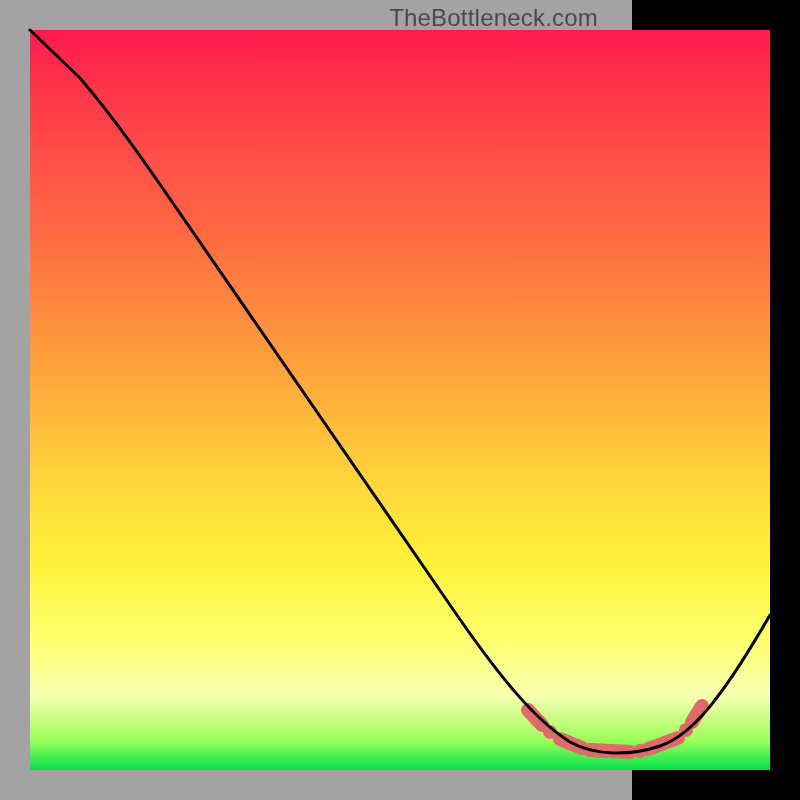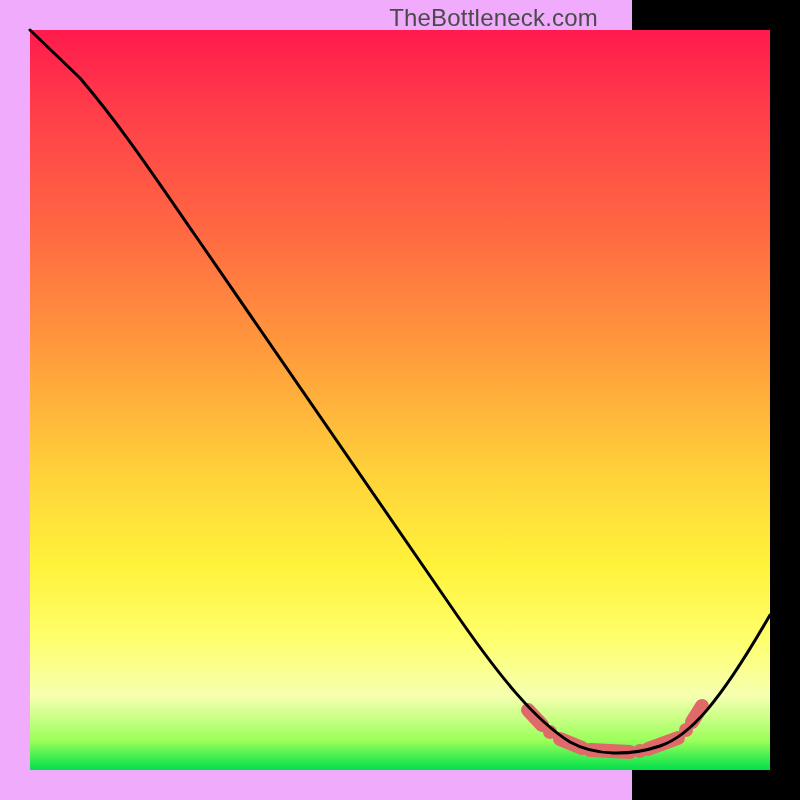--- a/index.html
+++ b/index.html
@@ -8,21 +8,21 @@
     width: 800px;
     height: 800px;
     background: #000;
     overflow: hidden;
     font-family: Arial, Helvetica, sans-serif;
   }
   .frame {
     position: relative;
     width: 632px;
     height: 800px;
-    background: #f0abfc;
+    background: #a3a3a3;
   }
   .plot-area {
     position: absolute;
     left: 30px;
     top: 30px;
     width: 740px;
     height: 740px;
     
     background: linear-gradient(
       to bottom,

